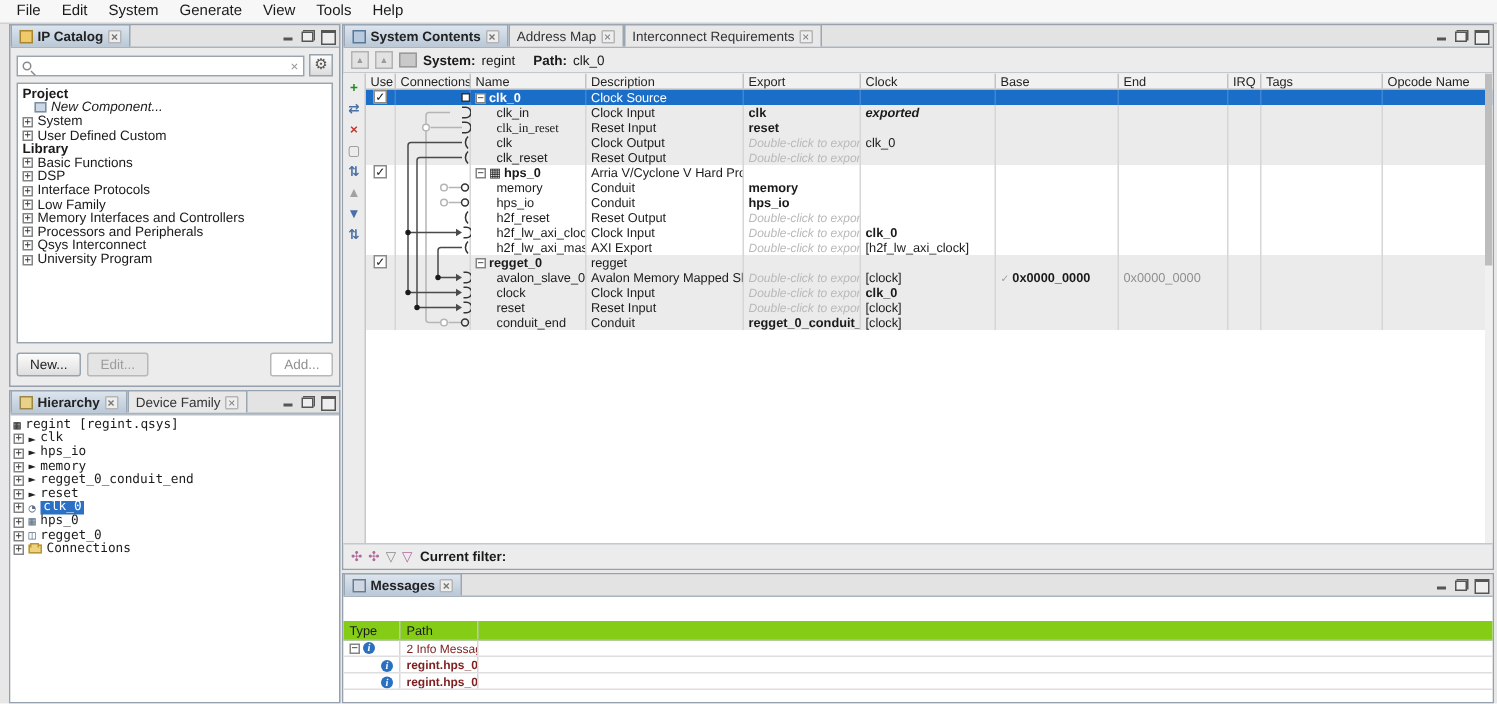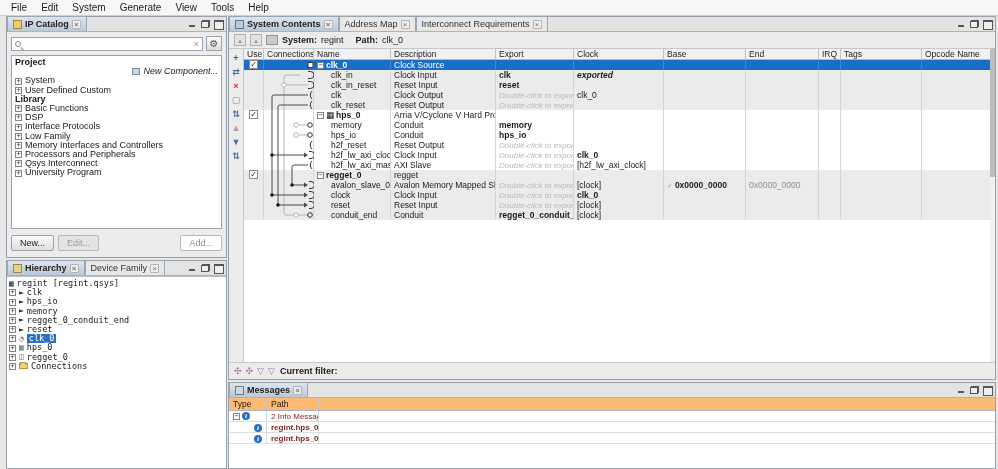--- a/index.html
+++ b/index.html
@@ -84,21 +84,21 @@
   #conn-svg{position:absolute;left:20px;top:0;width:50px;height:160px;pointer-events:none;}
   #sc-scroll{position:absolute;right:0;top:0;bottom:0;width:5px;background:#f0f0f0;}
   #sc-thumb{position:absolute;left:0;top:0;width:5px;height:128px;background:#bdbdbd;}
   #sc-filterbar{position:absolute;left:0;bottom:0;right:0;height:17px;background:#ececec;border-top:1px solid #c2c8ce;display:flex;align-items:center;gap:5px;padding:0 5px;}
   #filter-label{font-weight:bold;font-size:9px;}
   .f-ic{font-size:9px;}
 
   
   #messages{left:228px;top:382px;width:768px;height:87px;}
   #msg-body{position:absolute;left:0;top:15px;right:0;bottom:0;background:#fff;}
-  #msg-head{display:flex;height:13px;border-bottom:1px solid #aab2ba;background:#fdba74;}
+  #msg-head{display:flex;height:13px;border-bottom:1px solid #aab2ba;background:#84cc16;margin-top:16px;}
   .mh{font-size:8.5px;line-height:13px;padding:0 4px;border-right:1px solid #c3c3c3;flex:none;overflow:hidden;}
   .mrow{display:flex;height:11px;line-height:11px;border-bottom:1px solid #dedede;}
   .mc{flex:none;padding:0 4px;border-right:1px solid #d6d6d6;overflow:hidden;white-space:nowrap;font-size:8px;}
   .info-ic{width:8px;height:8px;border-radius:50%;background:#2b6fc0;color:#fff;font:italic bold 7px/8px "Liberation Serif",serif;text-align:center;display:inline-block;vertical-align:middle;}
   .mpath{color:#7d1f1f;font-weight:bold;}
   .mgroup{color:#7d1f1f;}
   .mtext{color:#1c641c;margin-top:32px;}
 </style>
 </head>
 <body>
@@ -132,21 +132,21 @@
         <span class="mag"></span>
         <input placeholder="" style="">
         <span id="ip-clear">×</span>
       </div>
       <div id="ip-gear">⚙</div>
     </div>
     <div id="ip-tree">
         <div class="tree-row">
           <span class="tree-sect">Project</span>
         </div>
-        <div class="tree-row" style="padding-left: 8px; justify-content: flex-end;">
+        <div class="tree-row" style="padding-left: 8px;">
           <span class="comp-ic"></span>
           <span class="tree-italic">New Component...</span>
         </div>
         <div class="tree-row">
           <span class="ebox">+</span>
           <span>System</span>
         </div>
         <div class="tree-row">
           <span class="ebox">+</span>
           <span>User Defined Custom</span>
@@ -351,21 +351,21 @@
             <div class="tcell" style="width: 90px;"><span class="clk-bi">exported</span></div>
             <div class="tcell" style="width: 82px;"></div>
             <div class="tcell" style="width: 73px;"></div>
             <div class="tcell" style="width: 22px;"></div>
             <div class="tcell" style="width: 81px;"></div>
             <div class="tcell" style="width: 69px;"></div>
           </div>
           <div class="trow shade-a">
             <div class="tcell" style="width: 20px;"></div>
             <div class="tcell" style="width: 50px;"></div>
-            <div class="tcell" style="width: 77px;"><span class="port-name">clk_in_reset</span></div>
+            <div class="tcell" style="width: 77px; font-family: Liberation Serif, serif;"><span class="port-name">clk_in_reset</span></div>
             <div class="tcell" style="width: 105px;">Reset Input</div>
             <div class="tcell" style="width: 78px;"><span class="exp-bold">reset</span></div>
             <div class="tcell" style="width: 90px;"></div>
             <div class="tcell" style="width: 82px;"></div>
             <div class="tcell" style="width: 73px;"></div>
             <div class="tcell" style="width: 22px;"></div>
             <div class="tcell" style="width: 81px;"></div>
             <div class="tcell" style="width: 69px;"></div>
           </div>
           <div class="trow shade-a">
@@ -464,21 +464,21 @@
             <div class="tcell" style="width: 82px;"></div>
             <div class="tcell" style="width: 73px;"></div>
             <div class="tcell" style="width: 22px;"></div>
             <div class="tcell" style="width: 81px;"></div>
             <div class="tcell" style="width: 69px;"></div>
           </div>
           <div class="trow shade-b">
             <div class="tcell" style="width: 20px;"></div>
             <div class="tcell" style="width: 50px;"></div>
             <div class="tcell" style="width: 77px;"><span class="port-name">h2f_lw_axi_master</span></div>
-            <div class="tcell" style="width: 105px;">AXI Slave</div>
+            <div class="tcell" style="width: 105px;">AXI Export</div>
             <div class="tcell" style="width: 78px;"><span class="exp-hint">Double-click to export</span></div>
             <div class="tcell" style="width: 90px;"><span>[h2f_lw_axi_clock]</span></div>
             <div class="tcell" style="width: 82px;"></div>
             <div class="tcell" style="width: 73px;"></div>
             <div class="tcell" style="width: 22px;"></div>
             <div class="tcell" style="width: 81px;"></div>
             <div class="tcell" style="width: 69px;"></div>
           </div>
           <div class="trow shade-a">
             <div class="tcell" style="width: 20px;">

